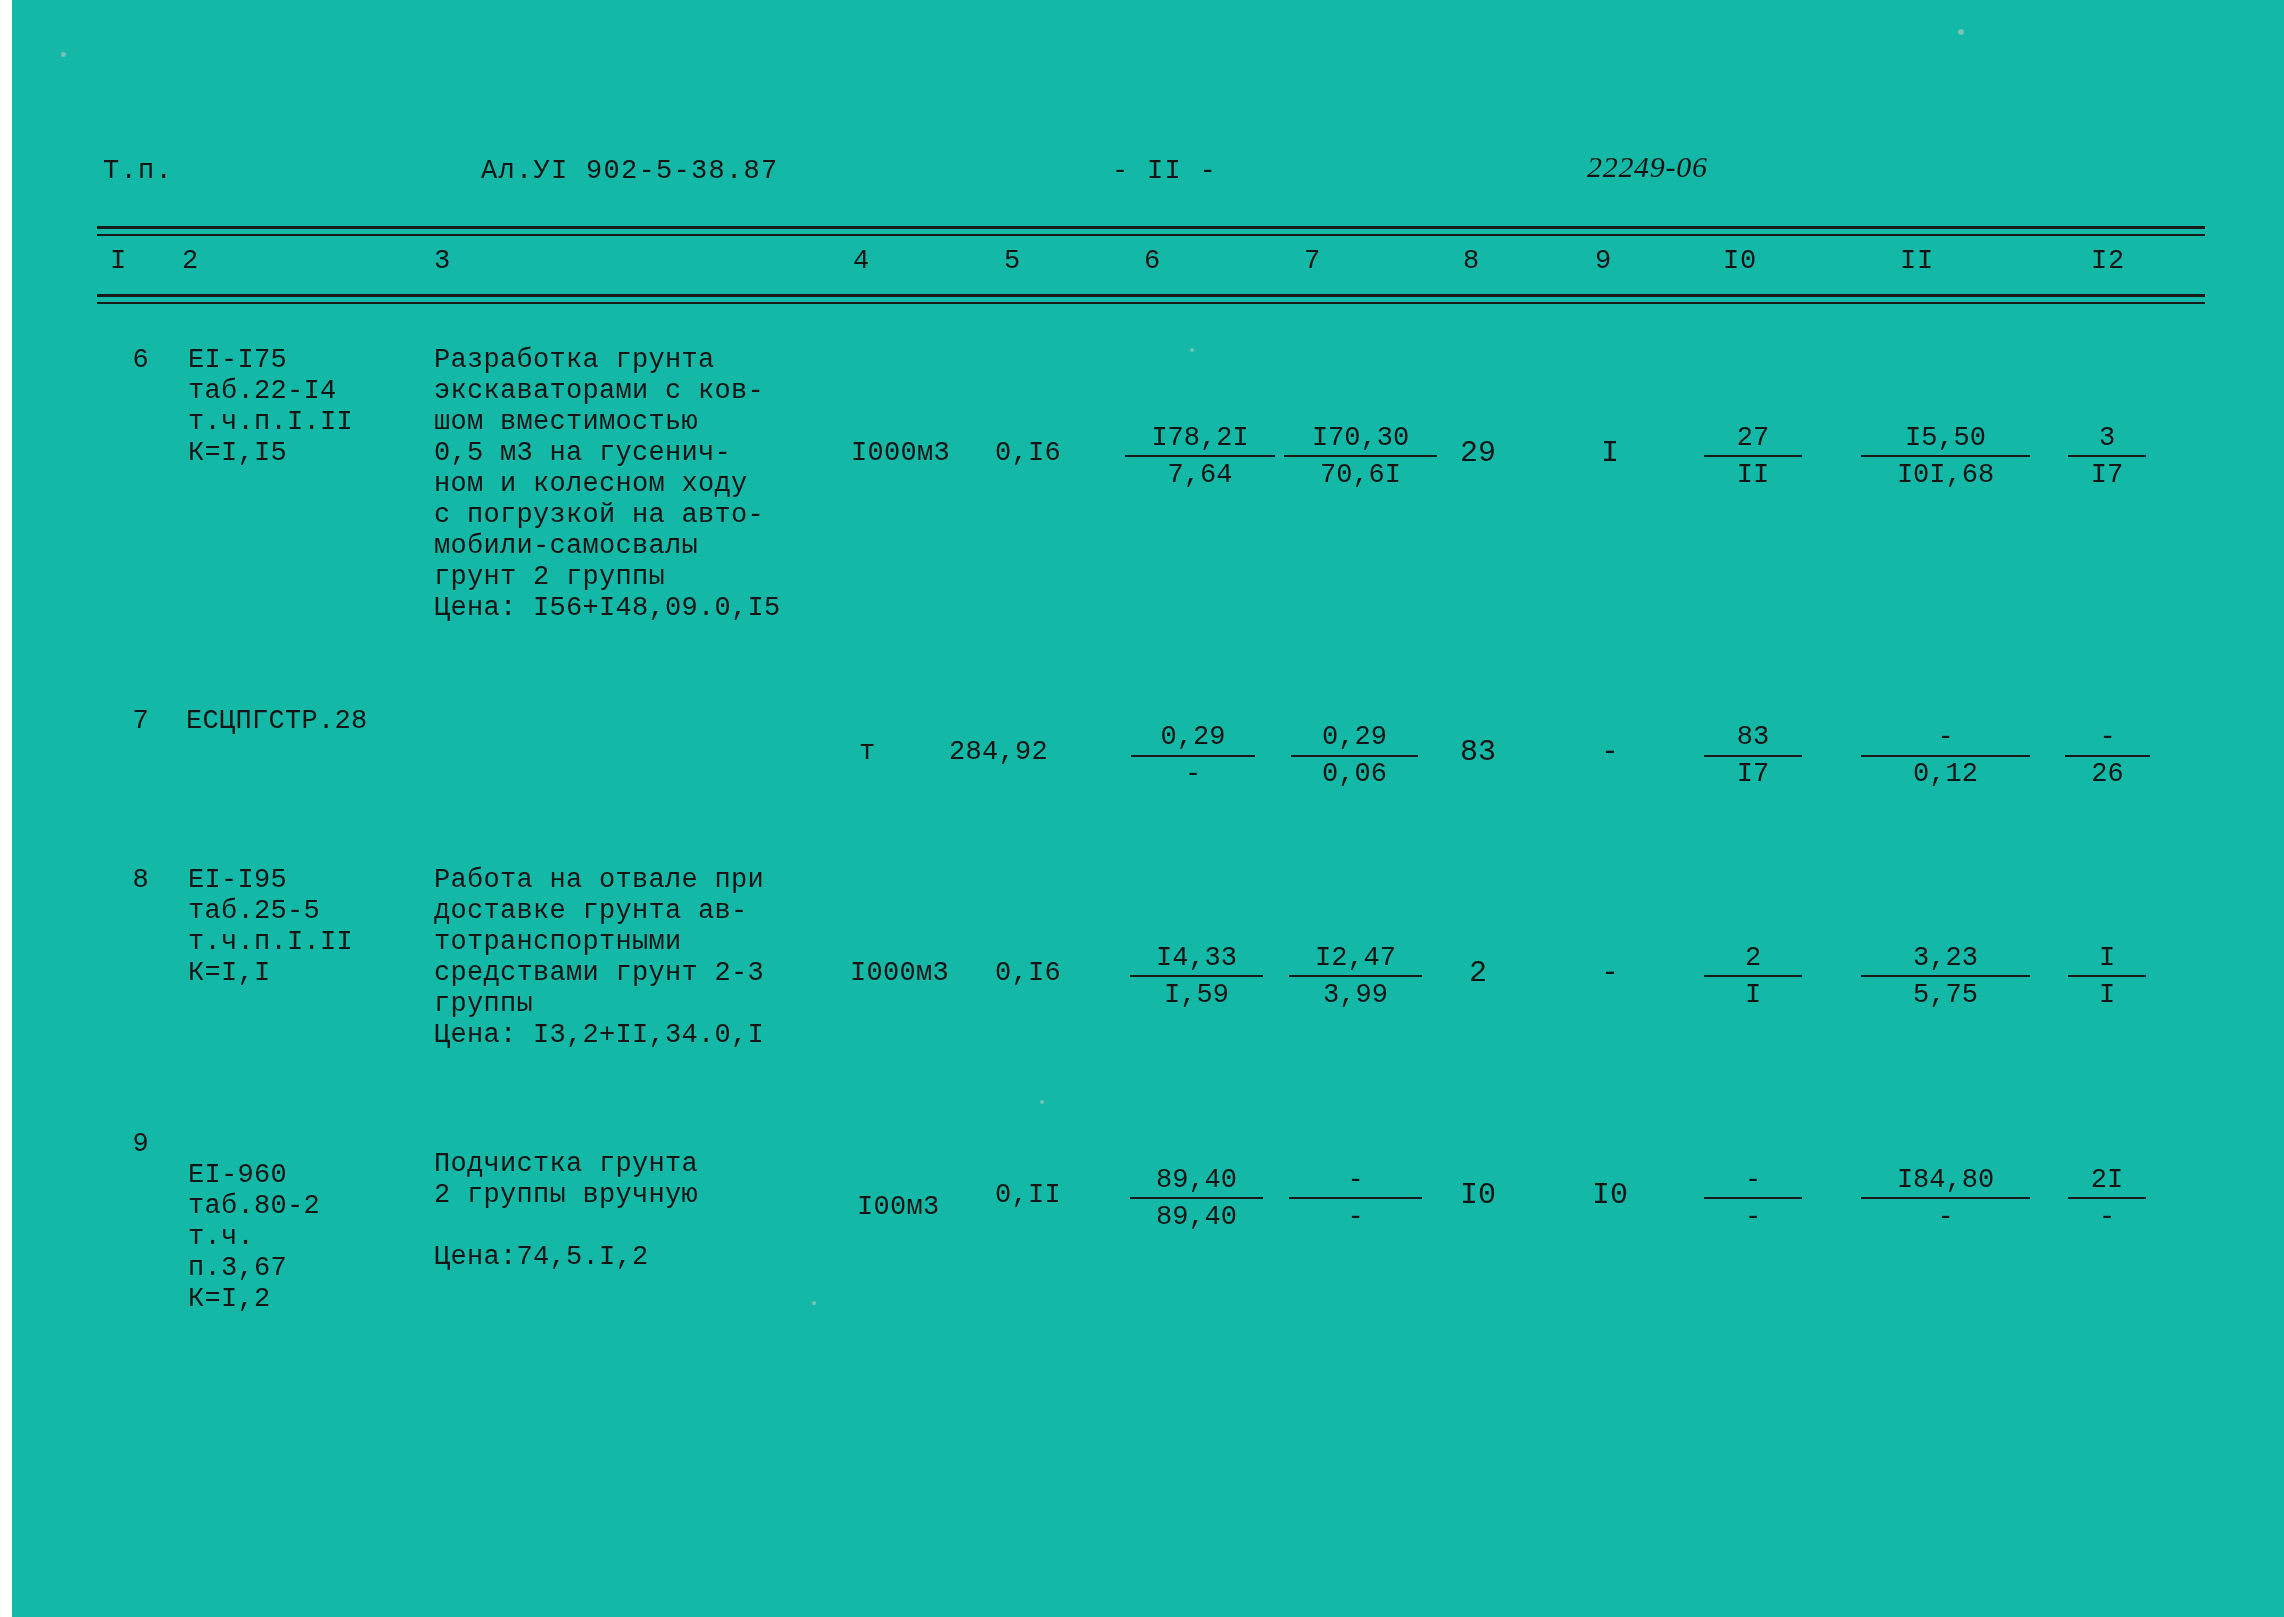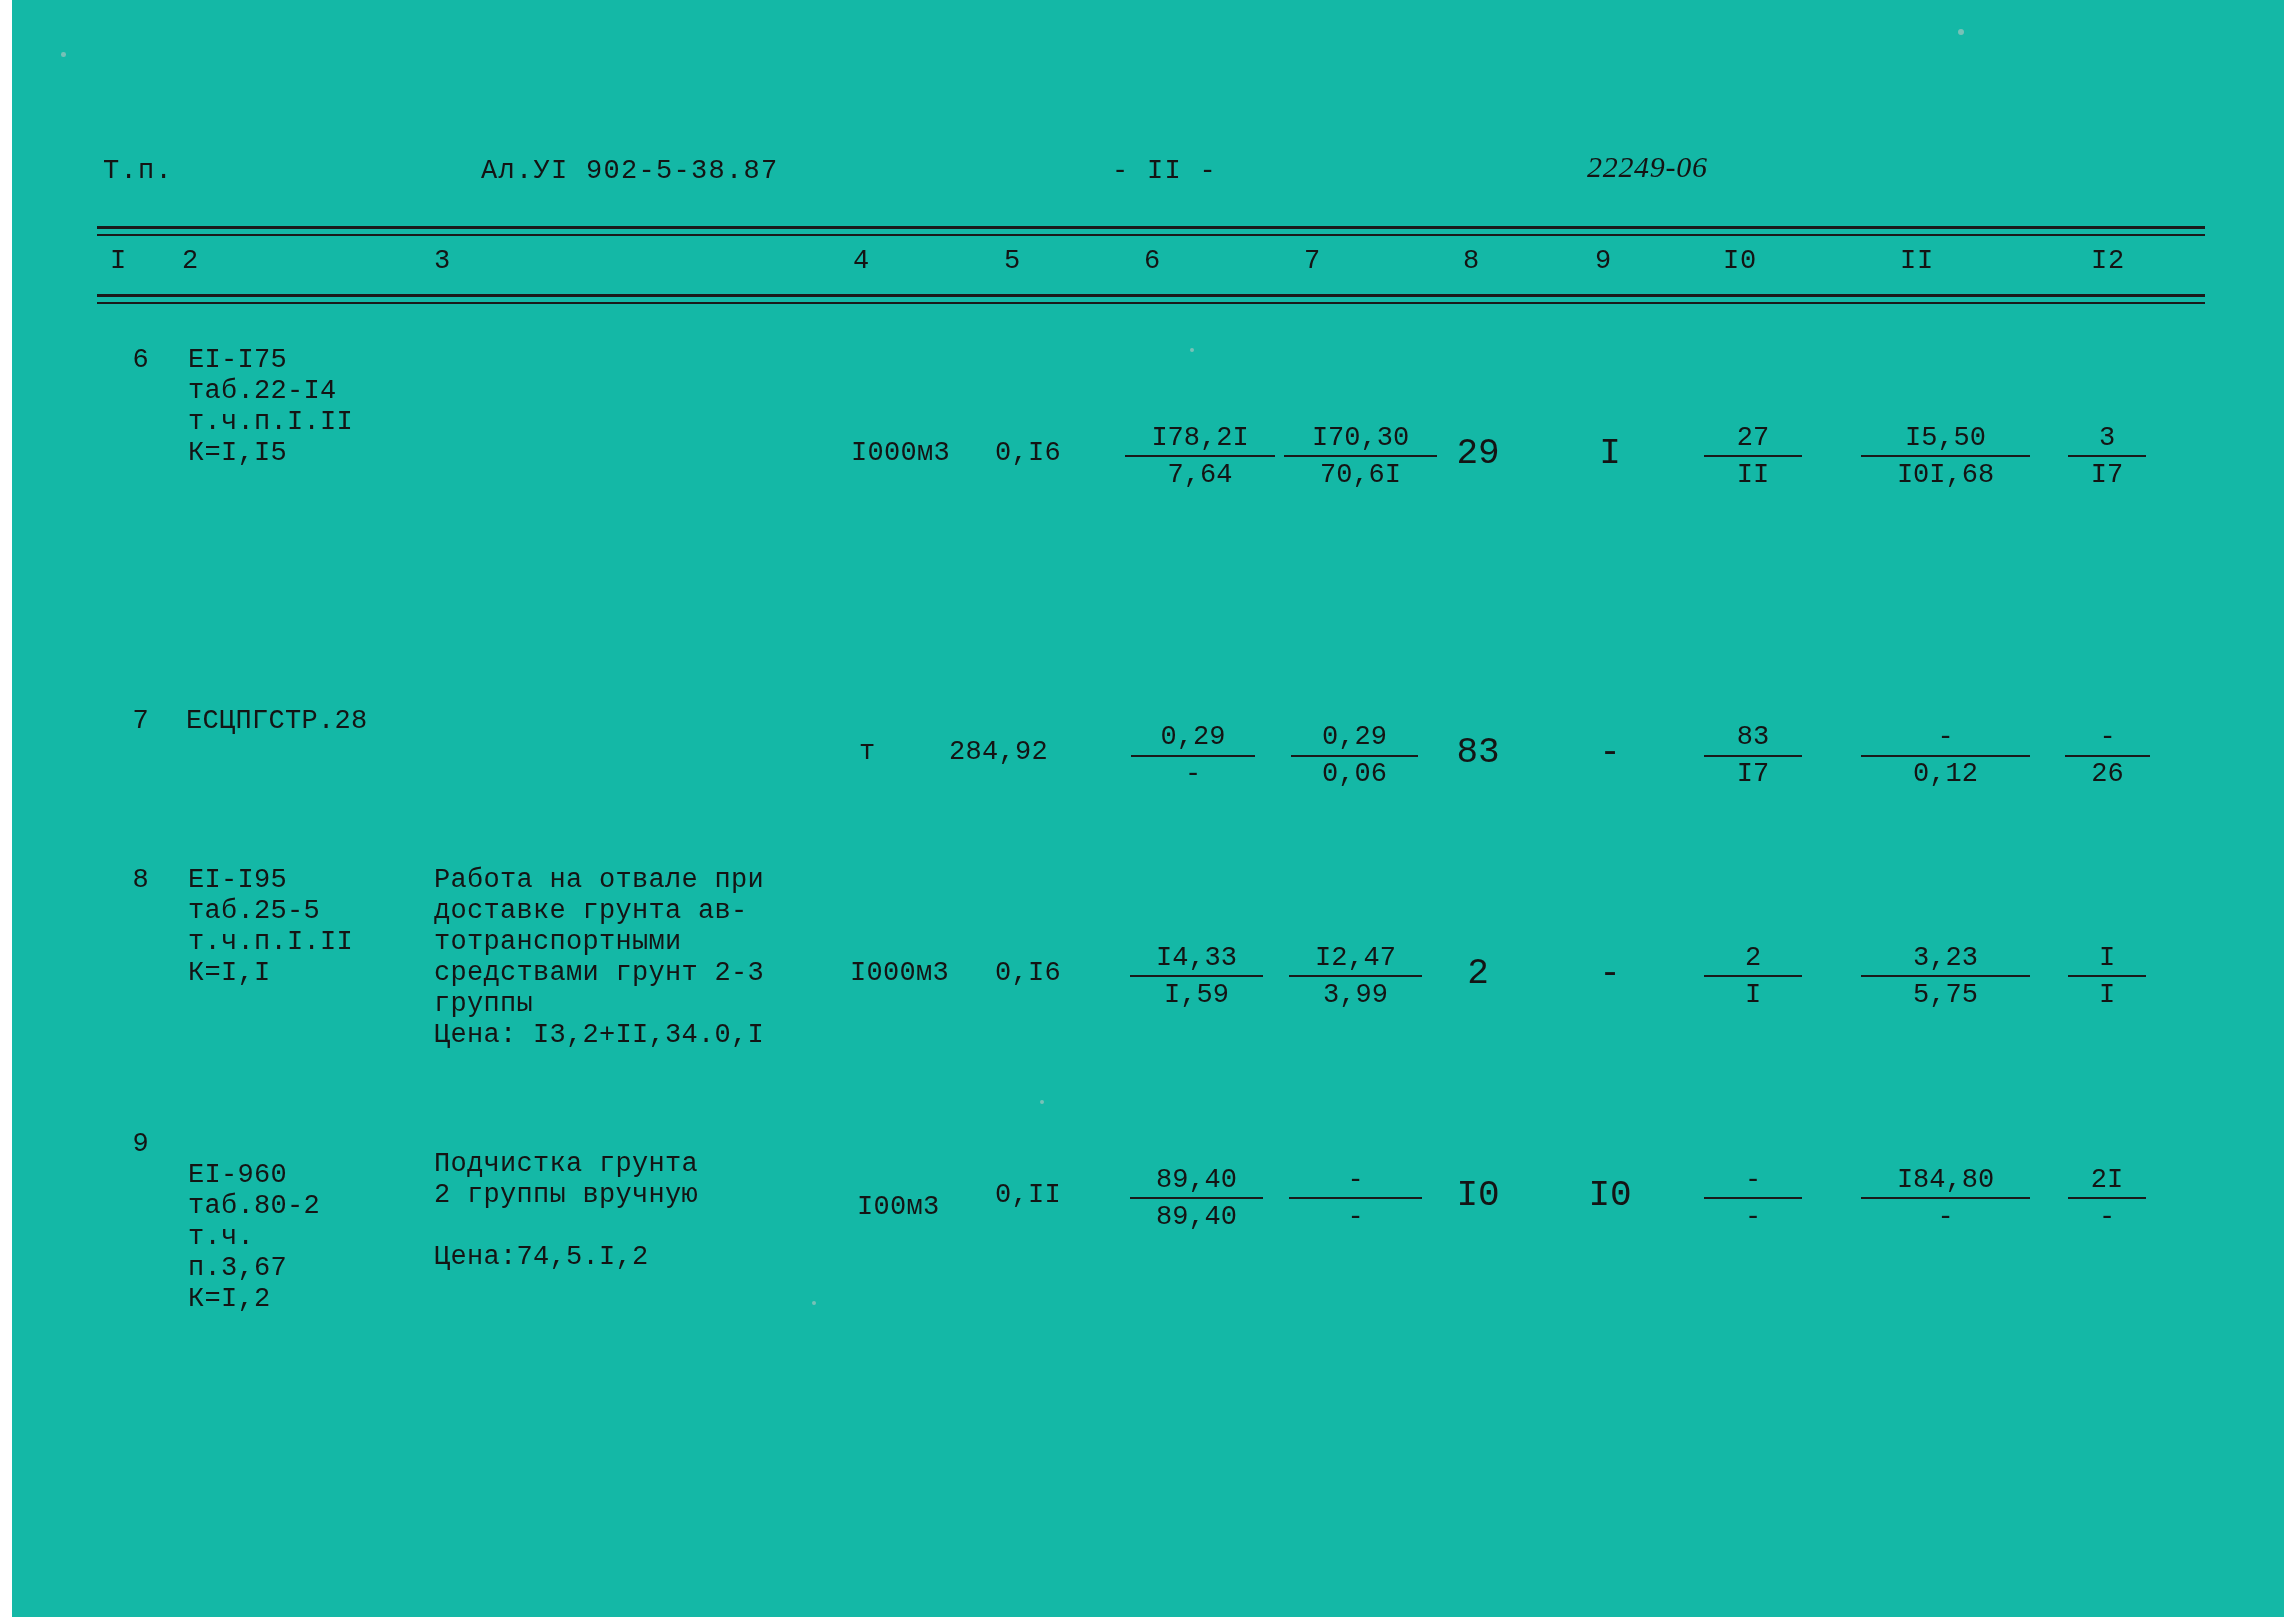--- a/index.html
+++ b/index.html
@@ -101,21 +101,21 @@
     border-bottom: 2px solid #1a1a1a;
     padding: 0 2.6px 1.3px 2.6px;
   }
   .frac .den {
     display: block;
     padding-top: 2.6px;
   }
   .nofrac {
     position: absolute;
     text-align: center;
-    font-size: 36px;
+    font-size: 30px;
     line-height: 31px;
   }
 </style>
 </head>
 <body>
 
 <div class="page">
 
   <div class="speck" style="left:49px; top:52px; width:4.6px; height:4.6px;"></div>
   <div class="speck" style="left:1946px; top:29px; width:5.9px; height:5.9px;"></div>
@@ -149,20 +149,29 @@
     <div class="colnum" style="left:1888px;">II</div>
     <div class="colnum" style="left:2079px;">I2</div>
   </div>
 
   <div class="rowblock" style="top:345px; height:306px;">
     <div class="cell idx" style="left:98px;  top:0px;   width:39px;">6</div>
     <div class="cell" style="left:176px;  top:0px;">ЕI-I75
 таб.22-I4
 т.ч.п.I.II
 К=I,I5</div>
+    <div class="cell" style="left:422px;  top:0px;">Разработка грунта
+экскаваторами с ков-
+шом вместимостью
+0,5 м3 на гусенич-
+ном и колесном ходу
+с погрузкой на авто-
+мобили-самосвалы
+грунт 2 группы
+Цена: I56+I48,09.0,I5</div>
     <div class="cell" style="left:839px; top:93px;">I000м3</div>
     <div class="cell" style="left:983px; top:93px;">0,I6</div>
 
     <div class="frac" style="left:1113px; top:78px; width:150px;">
       <span class="num">I78,2I</span>
       <span class="den">7,64</span>
     </div>
     <div class="frac" style="left:1272px; top:78px; width:153px;">
       <span class="num">I70,30</span>
       <span class="den">70,6I</span>

